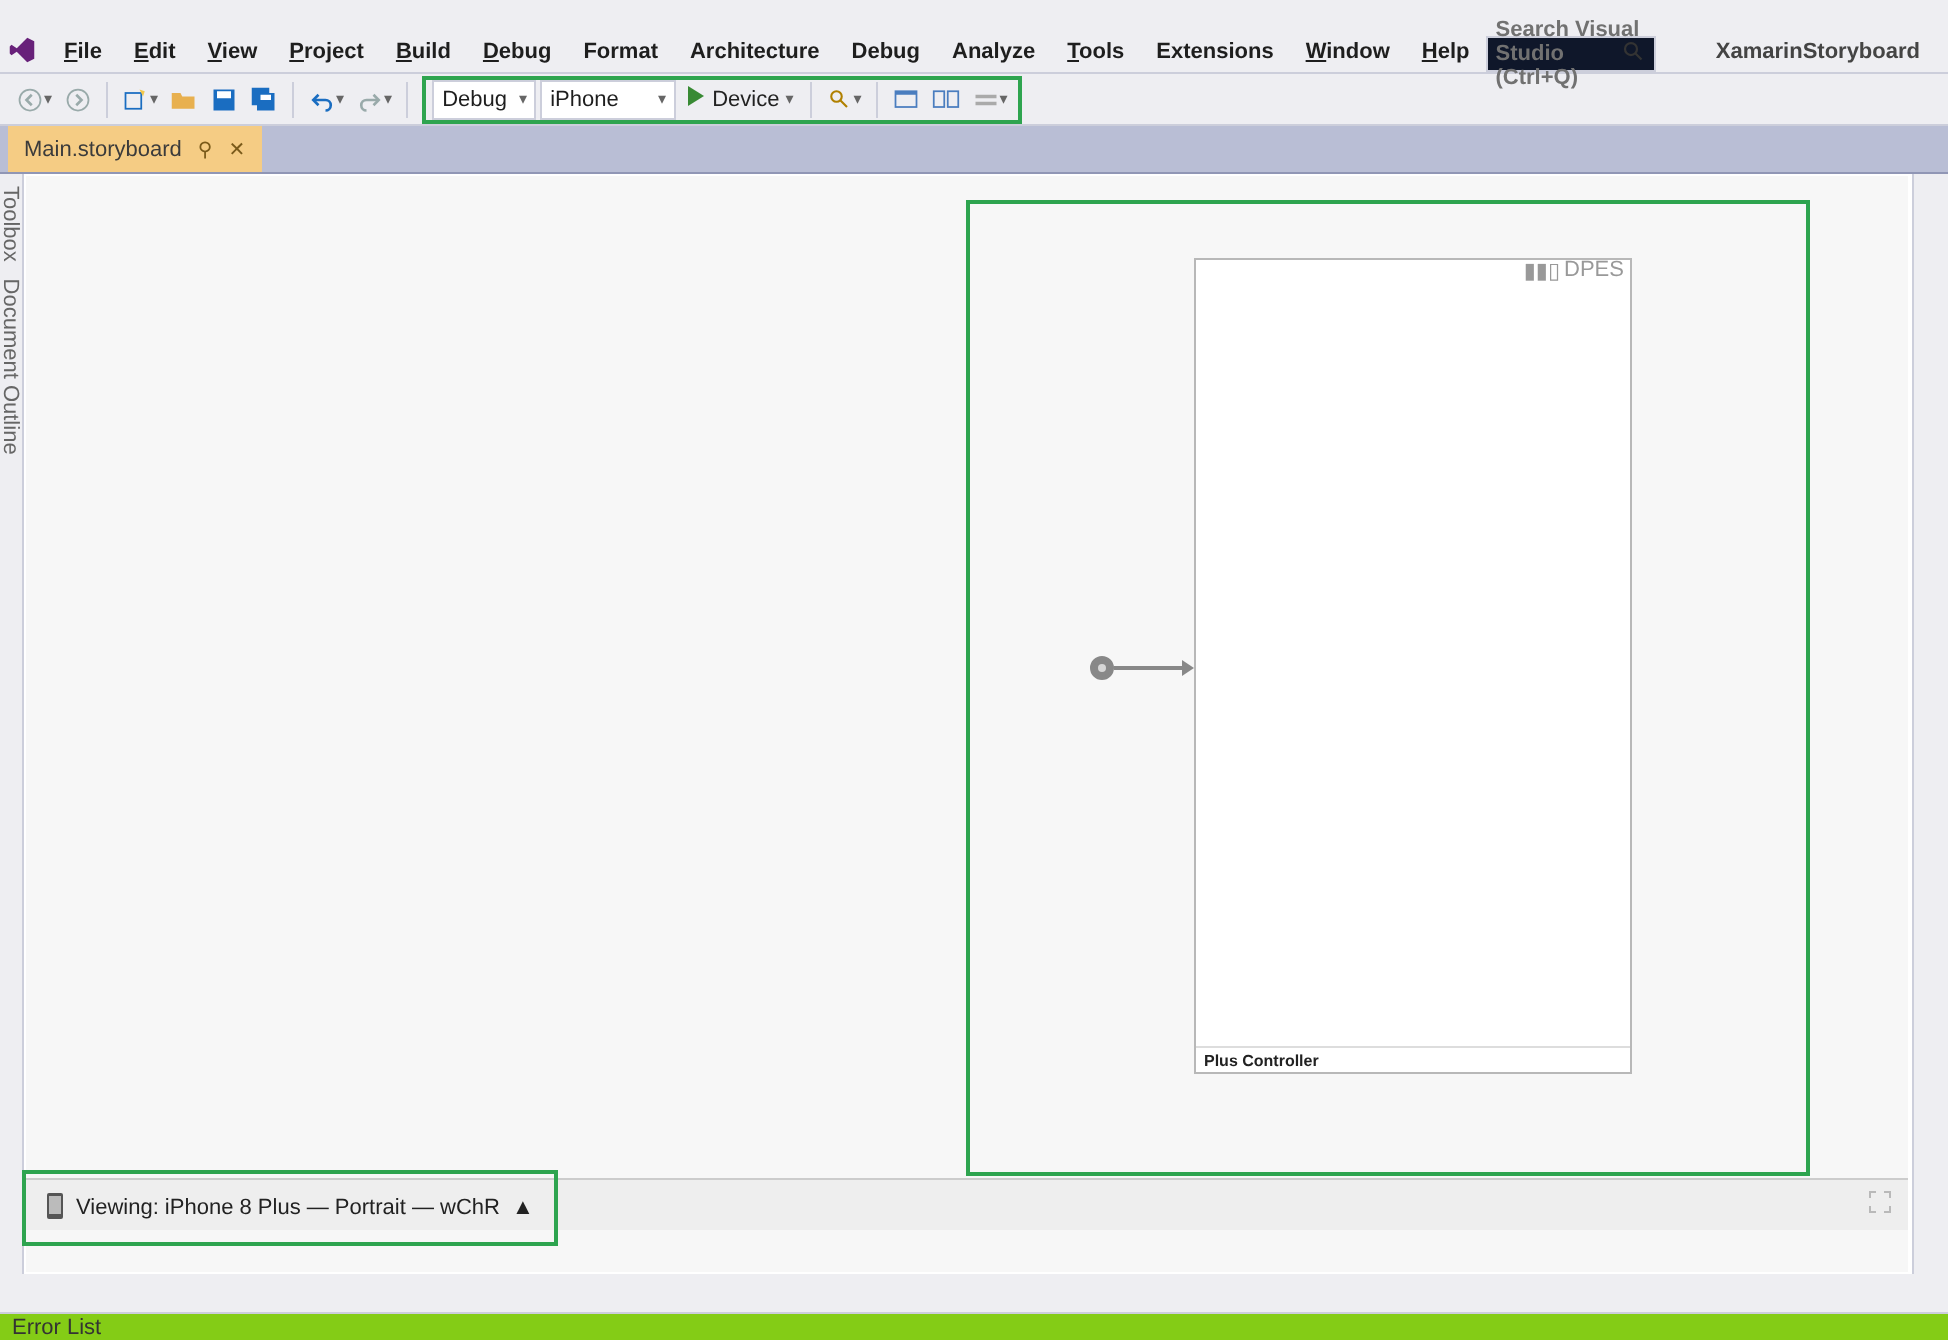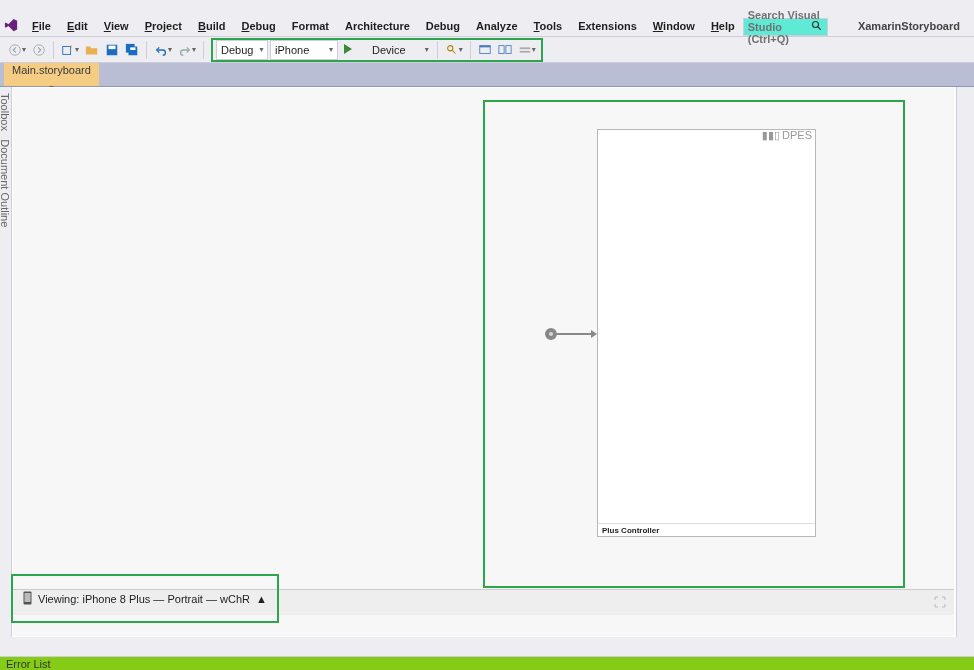--- a/index.html
+++ b/index.html
@@ -38,21 +38,21 @@
       padding: 2px 8px;
       color: #1e1e1e;
       cursor: default;
     }
     .menu-item .mnemonic { text-decoration: underline; }
     .spacer { flex: 1; }
     .search-box {
       width: 180px;
       height: 18px;
       border: 1px solid #cccedb;
-      background: #5eead4;
+      background: #0f172a;
       display: flex;
       align-items: center;
       padding: 0 4px;
       margin-right: 20px;
       color: #717171;
       position: relative;
     }
     .search-icon {
       position: absolute;
       right: 4px;
@@ -108,42 +108,41 @@
       padding: 0 4px;
       color: #1e1e1e;
     }
     .dropdown .chev { margin-left: 6px; font-size: 8px; color: #666; }
     .dd-debug { width: 52px; }
     .dd-iphone { width: 68px; }
     .play-icon { color: #388a34; }
     .device-drop {
       display: flex;
       align-items: center;
-      gap: 19px;
+      gap: 3px;
       padding: 0 3px;
       color: #222;
     }
     .tab-strip {
       height: 24px;
       background: #b9bed5;
       display: flex;
       align-items: flex-end;
       padding: 0 4px;
       border-bottom: 1px solid #9096b5;
     }
     .doc-tab {
       height: 23px;
       background: #f5cc84;
       display: flex;
       align-items: center;
       padding: 0 8px;
       gap: 8px;
       color: #3b3b3b;
       border-top: 1px solid #f5cc84;
-      flex-direction: column;
     }
     .pin-icon, .close-icon { font-size: 10px; color: #7a5a1a; }
     .editor-area {
       position: relative;
       height: 550px;
       background: #fff;
     }
     .side-panel {
       position: absolute;
       left: 0;
@@ -263,21 +262,21 @@
       border-top: 1px solid #ccc;
       display: flex;
       align-items: center;
       padding: 0 6px;
     }
     .green-small-frame {
       border: 2px solid #2ea44f;
       display: flex;
       align-items: center;
       gap: 6px;
-      height: 49px;
+      height: 38px;
       padding: 0 10px 0 10px;
       position: absolute;
       left: 11px;
       bottom: 14px;
     }
     .viewing-text {
       display: flex;
       align-items: center;
       gap: 6px;
       color: #222;

